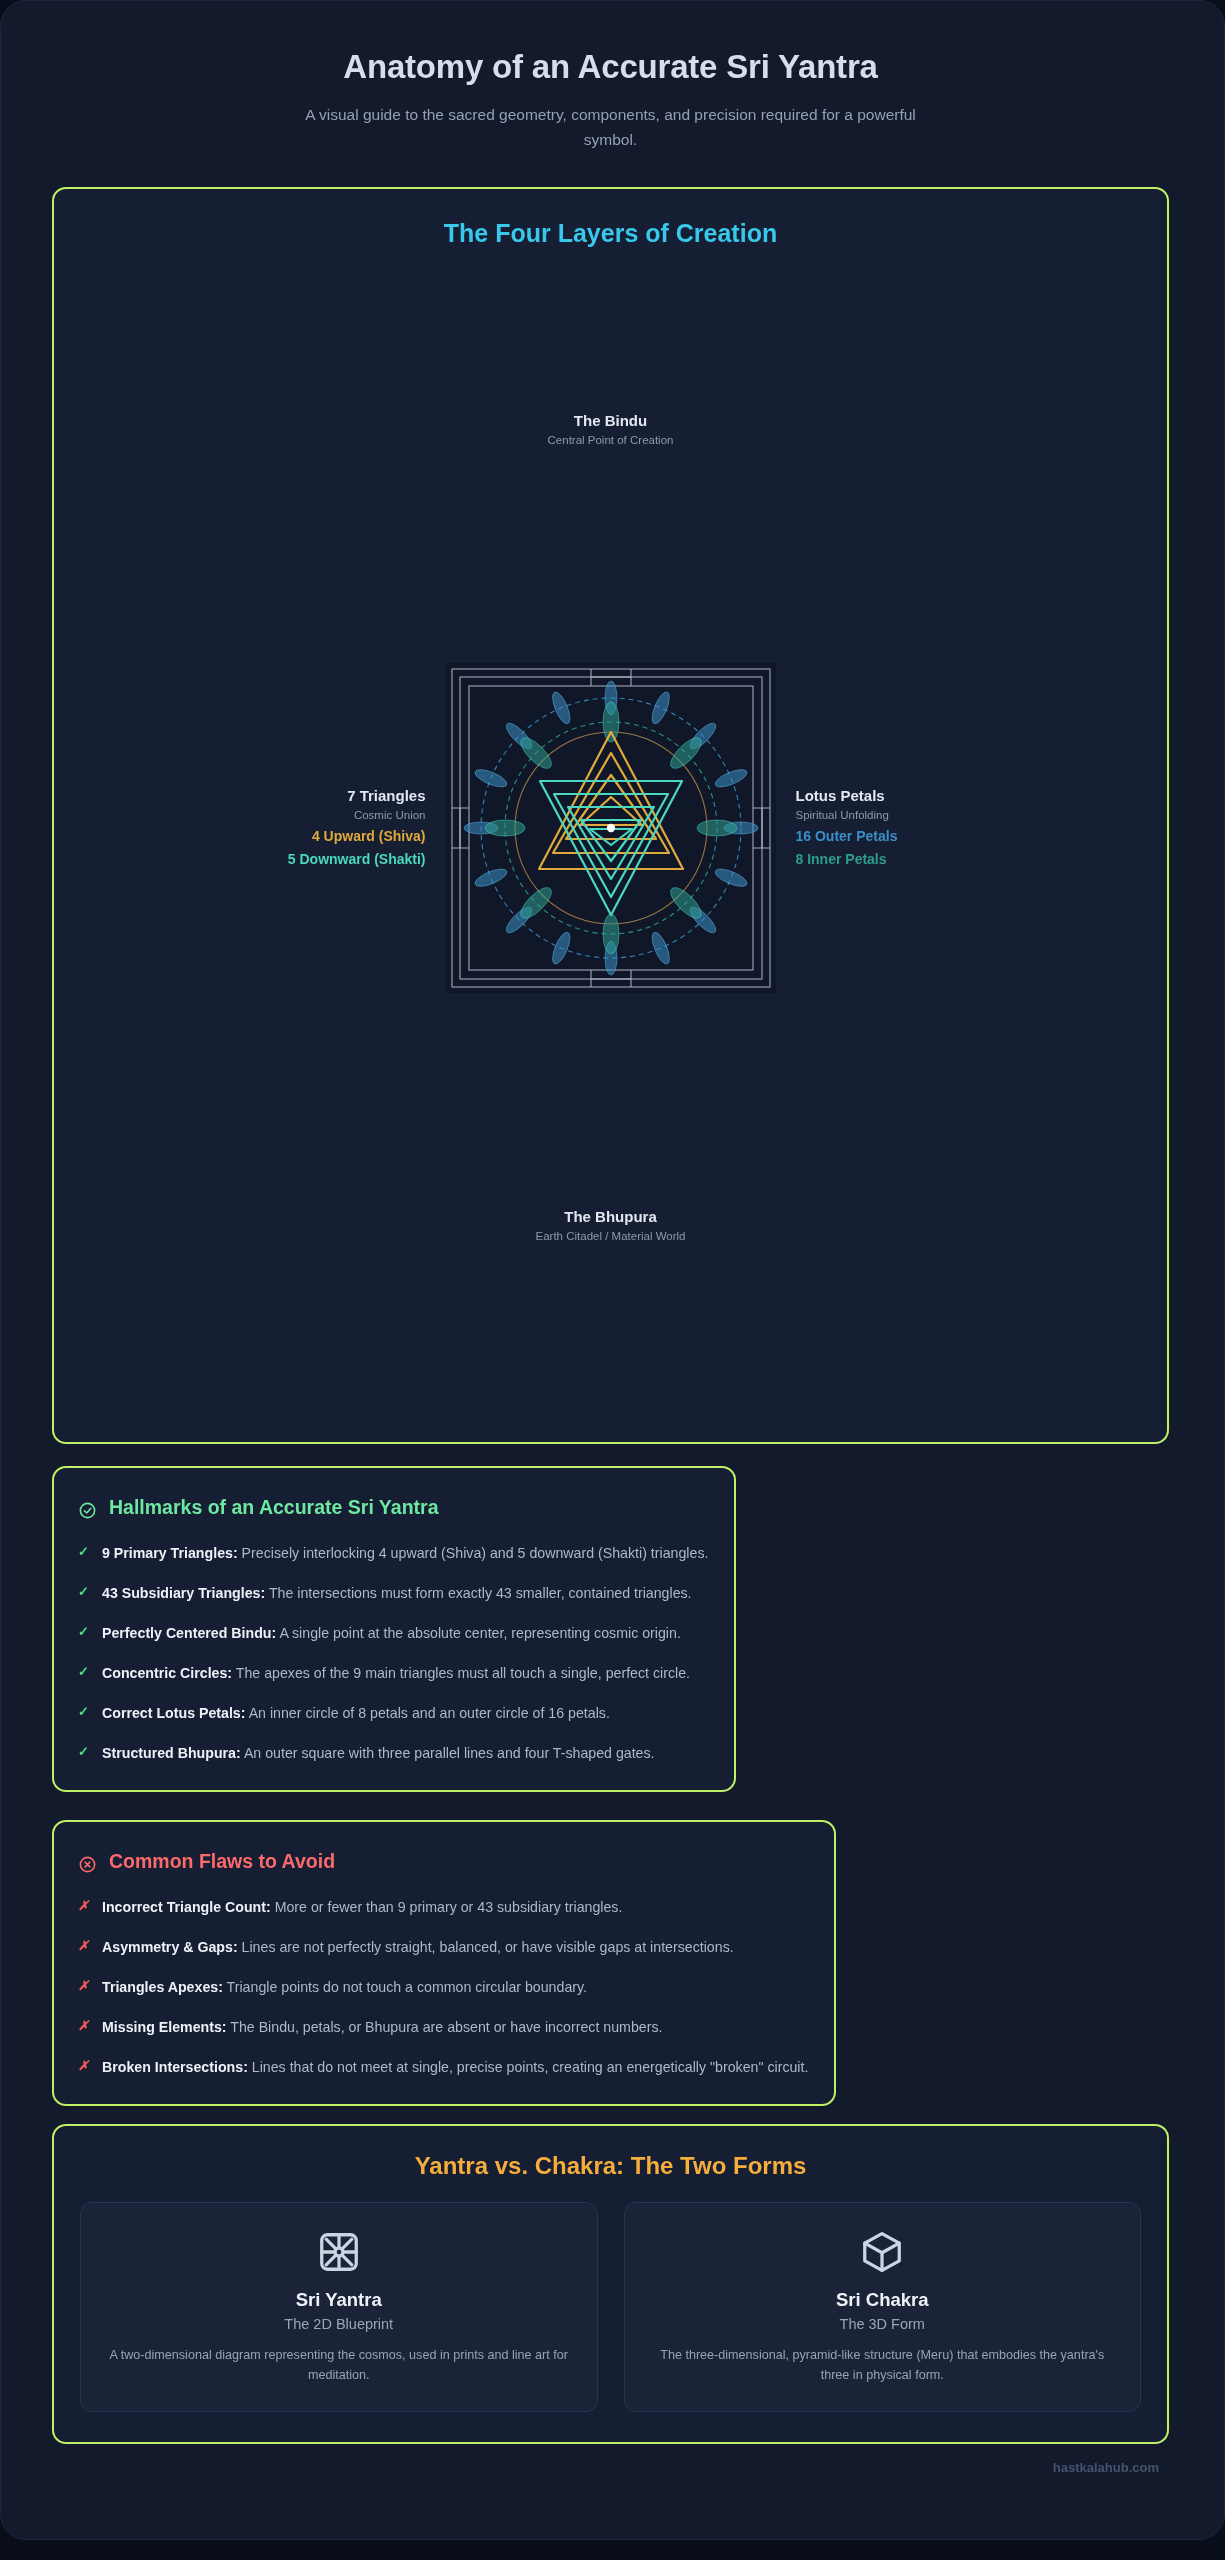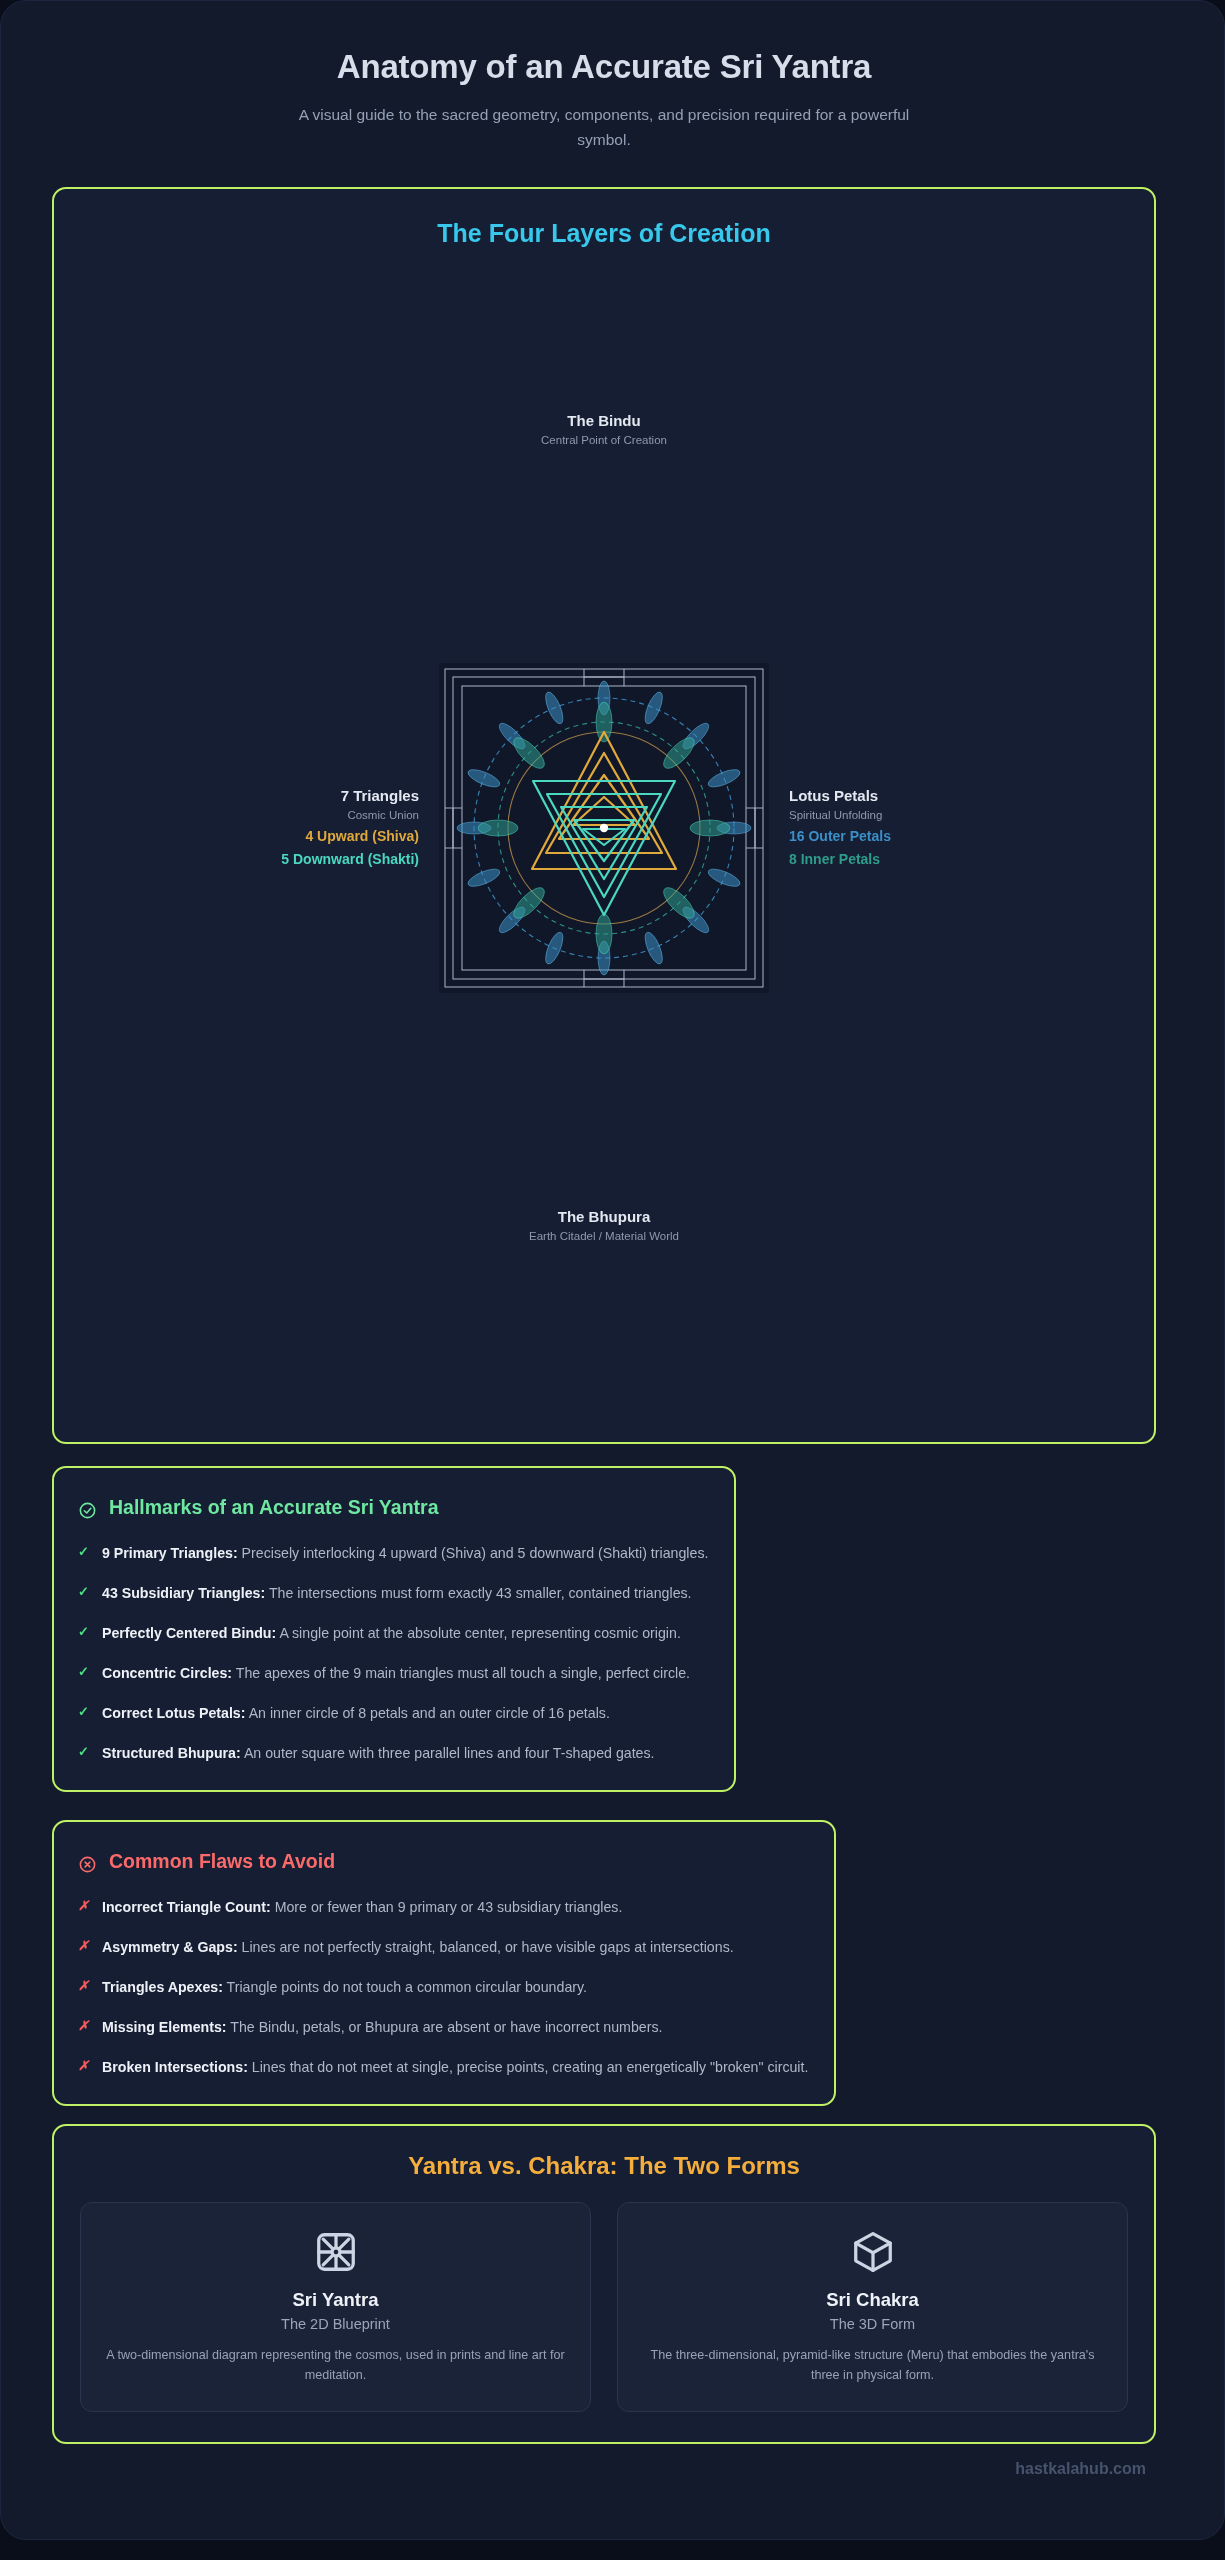--- a/index.html
+++ b/index.html
@@ -11,21 +11,21 @@
   body {
     width:1225px;
     min-height:2560px;
     padding:0;
     position:relative;
   }
   .page {
     width:1225px;
     min-height:2560px;
     background:#0a0e1a;
-    padding:0 17px 40px 0;
+    padding:0 4px 40px 0;
     position:relative;
   }
   .inner-shell {
     position:absolute;
     left:0; top:0;
     width:1225px;
     min-height:2540px;
     background:#131a2c;
     border-radius:26px;
     border:1px solid #1d2640;
@@ -180,21 +180,21 @@
   .compare-card h4 {
     font-size:18.5px; font-weight:bold; color:#eef2f8; margin-bottom:5px;
   }
   .compare-card .csub { font-size:14.5px; color:#9aa5ba; margin-bottom:13px; }
   .compare-card .cdesc { font-size:12.6px; color:#97a2b7; line-height:1.6; }
 
   
   .footer {
     text-align:right;
     padding:16px 10px 0 0;
-    font-size:16px;
+    font-size:13px;
     font-weight:bold;
     color:#46536d;
   }
 </style>
 </head>
 <body>
 
 <div class="page">
   <div class="inner-shell"></div>
   <div class="content">

